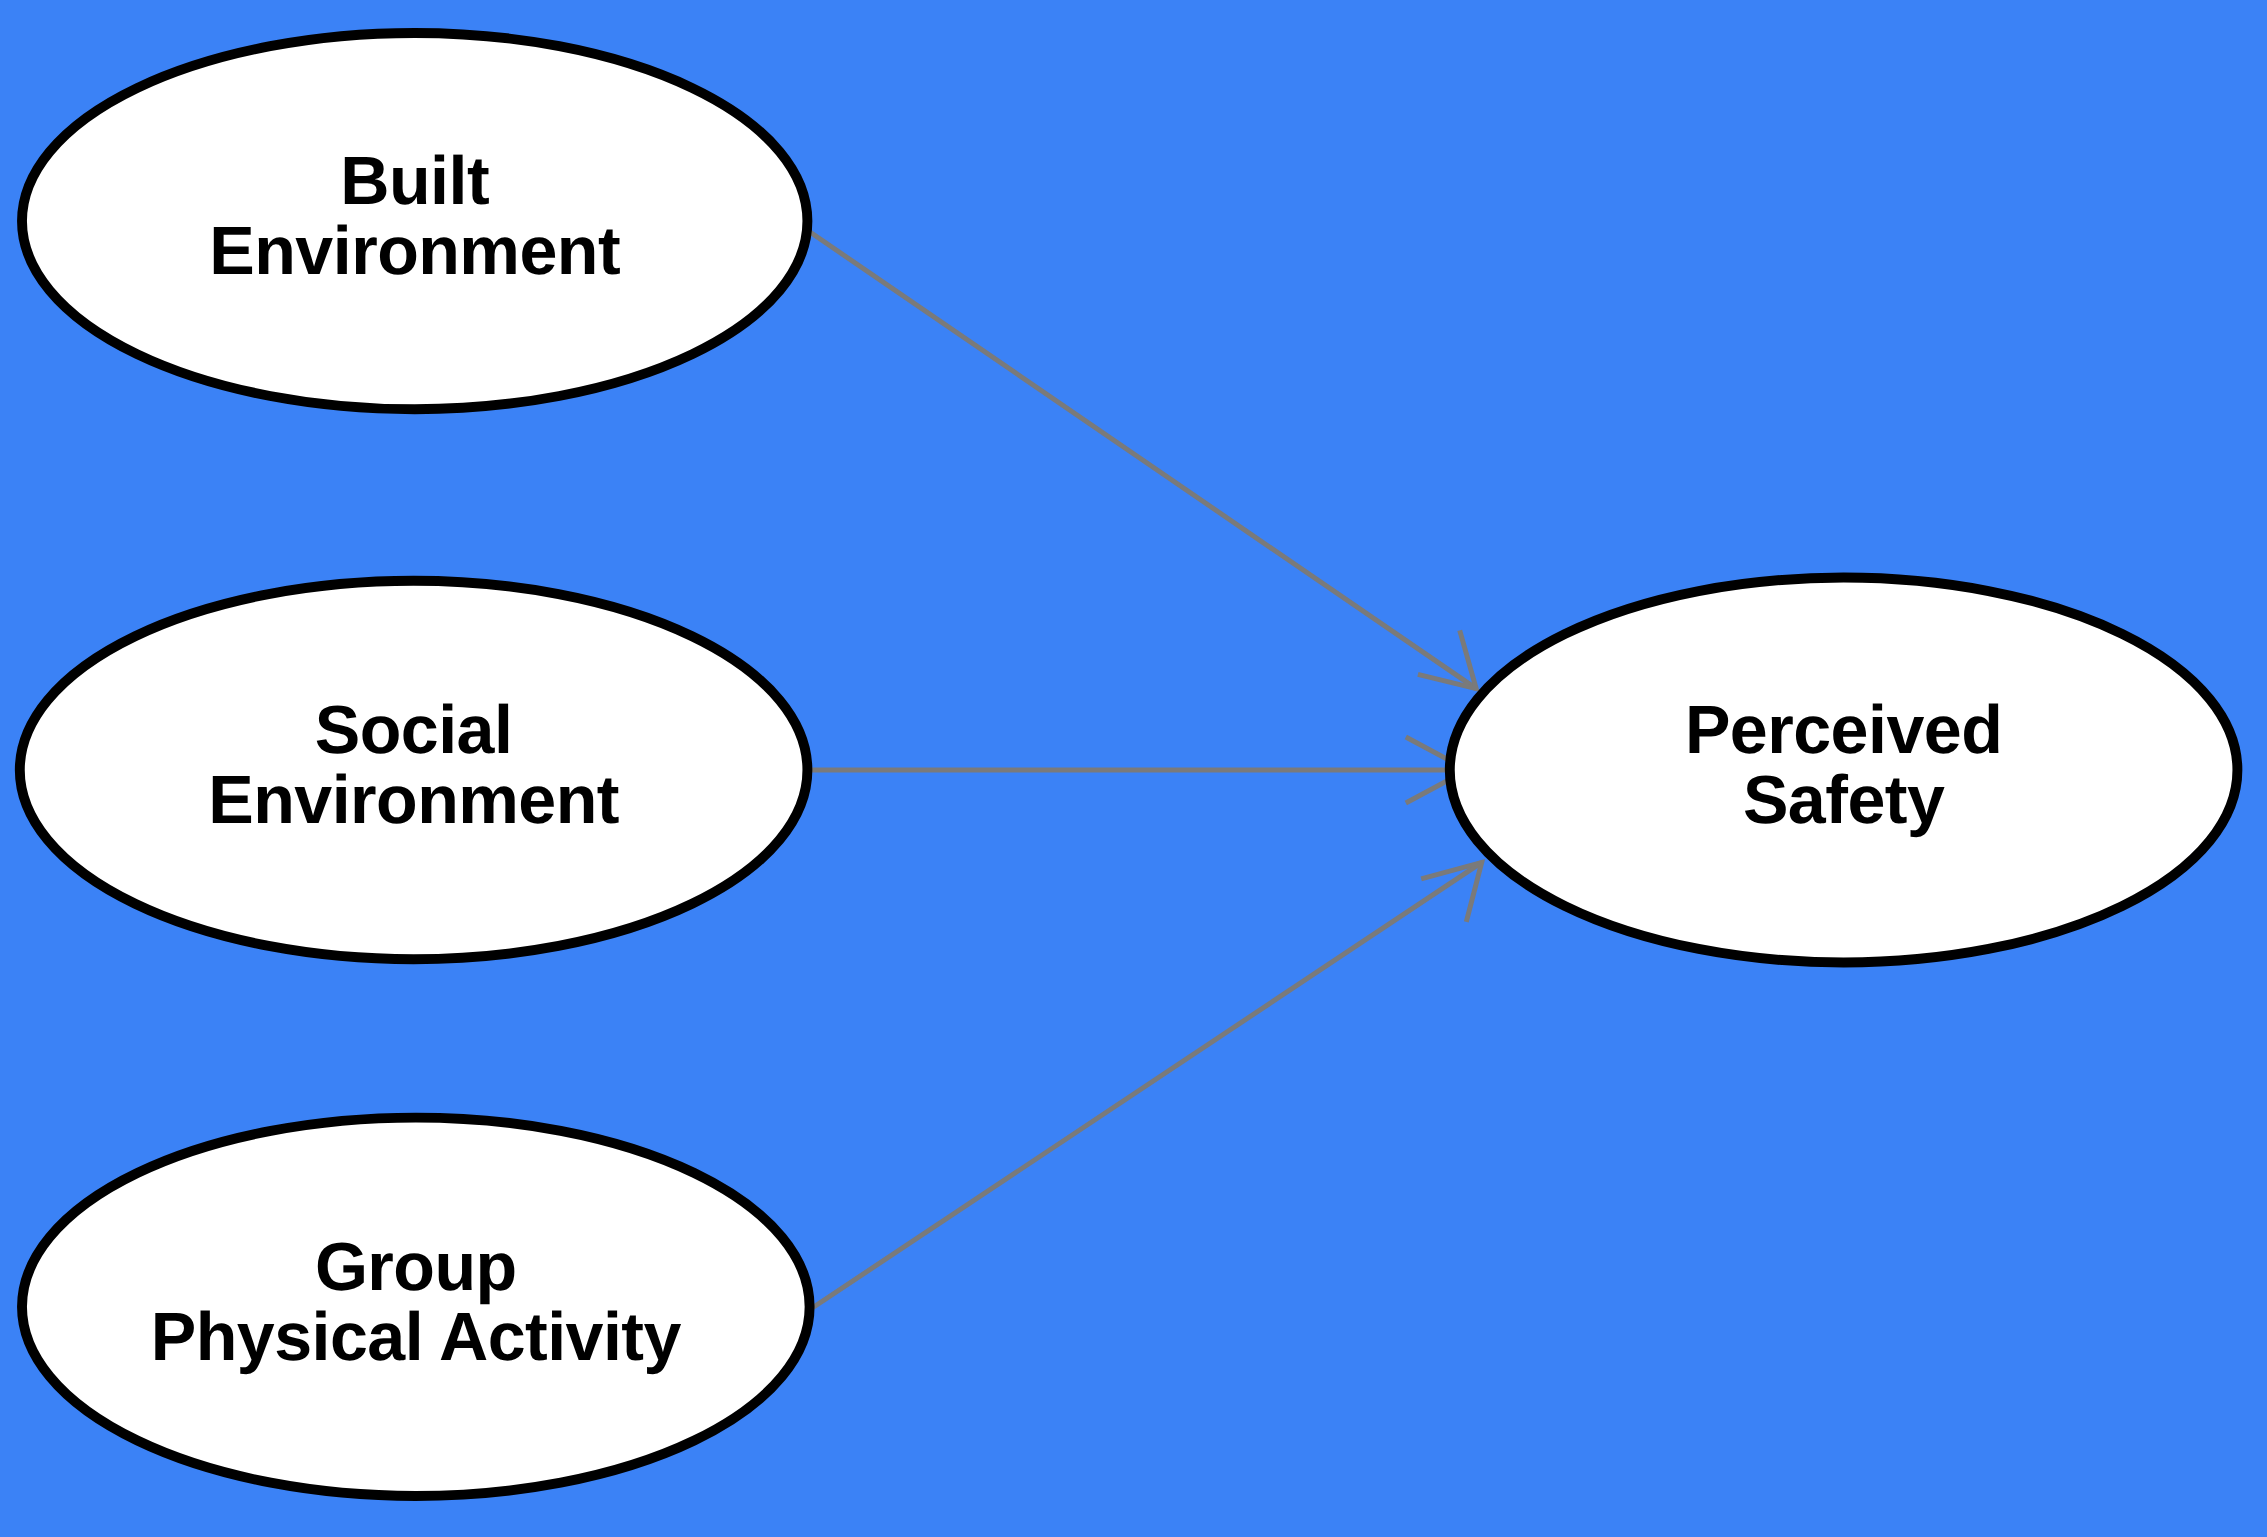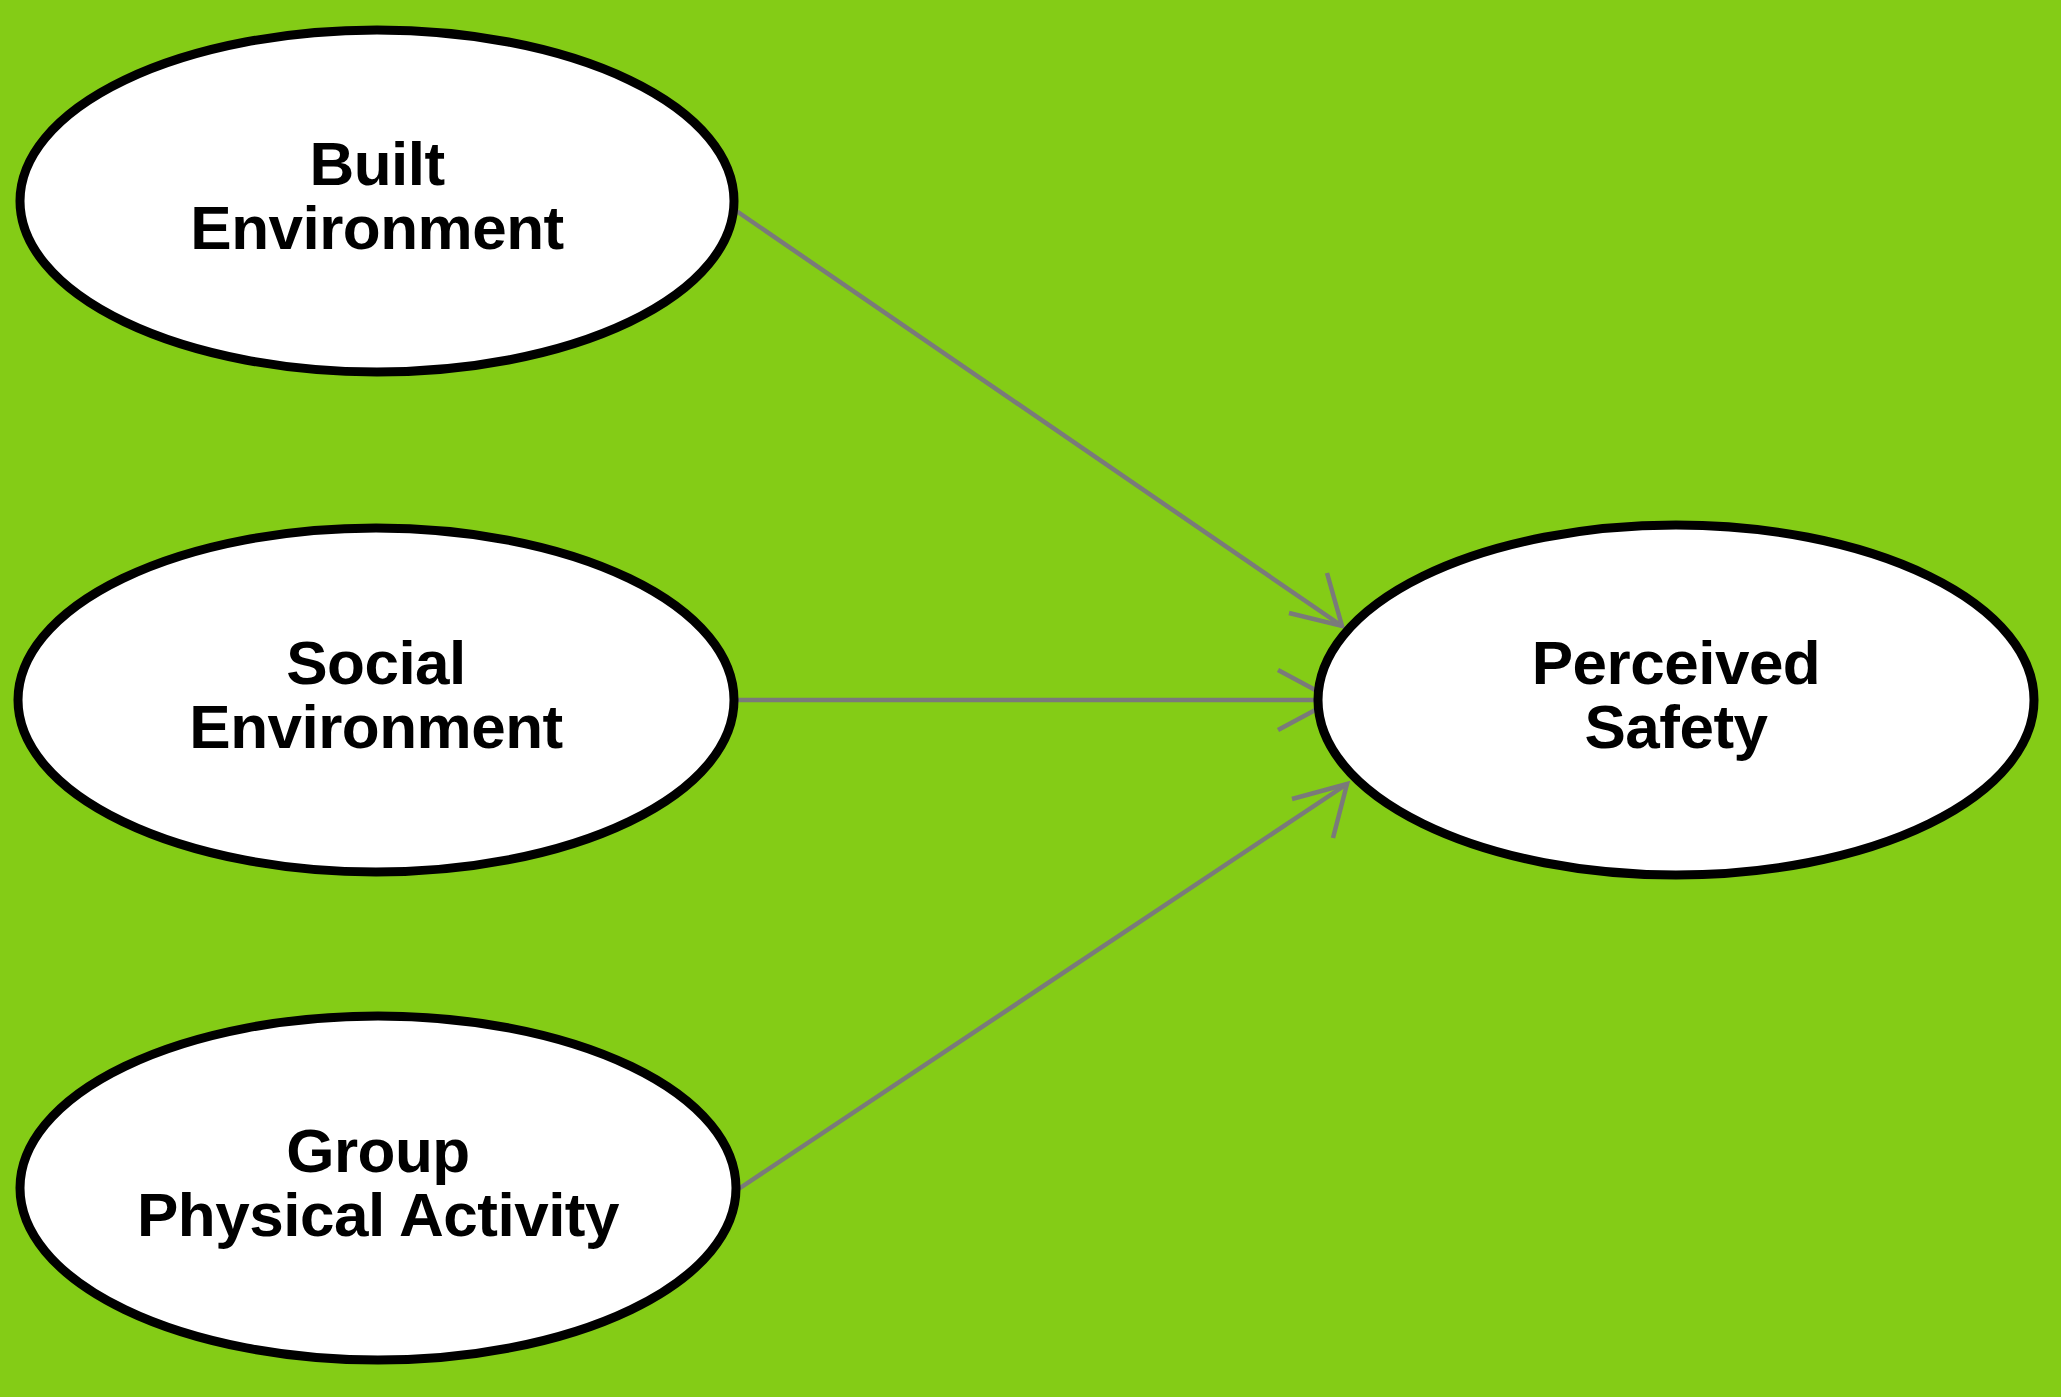--- a/index.html
+++ b/index.html
@@ -7,21 +7,21 @@
     padding: 0;
     background: #ffffff;
   }
   body {
     font-family: "Liberation Sans", sans-serif;
   }
   #canvas {
     position: relative;
     width: 2061px;
     height: 1397px;
-    background: #84cc16;
+    background: #3b82f6;
     overflow: hidden;
   }
   #diagram-svg {
     position: absolute;
     top: 0;
     left: 0;
     width: 2061px;
     height: 1397px;
   }
   .node-ellipse {

